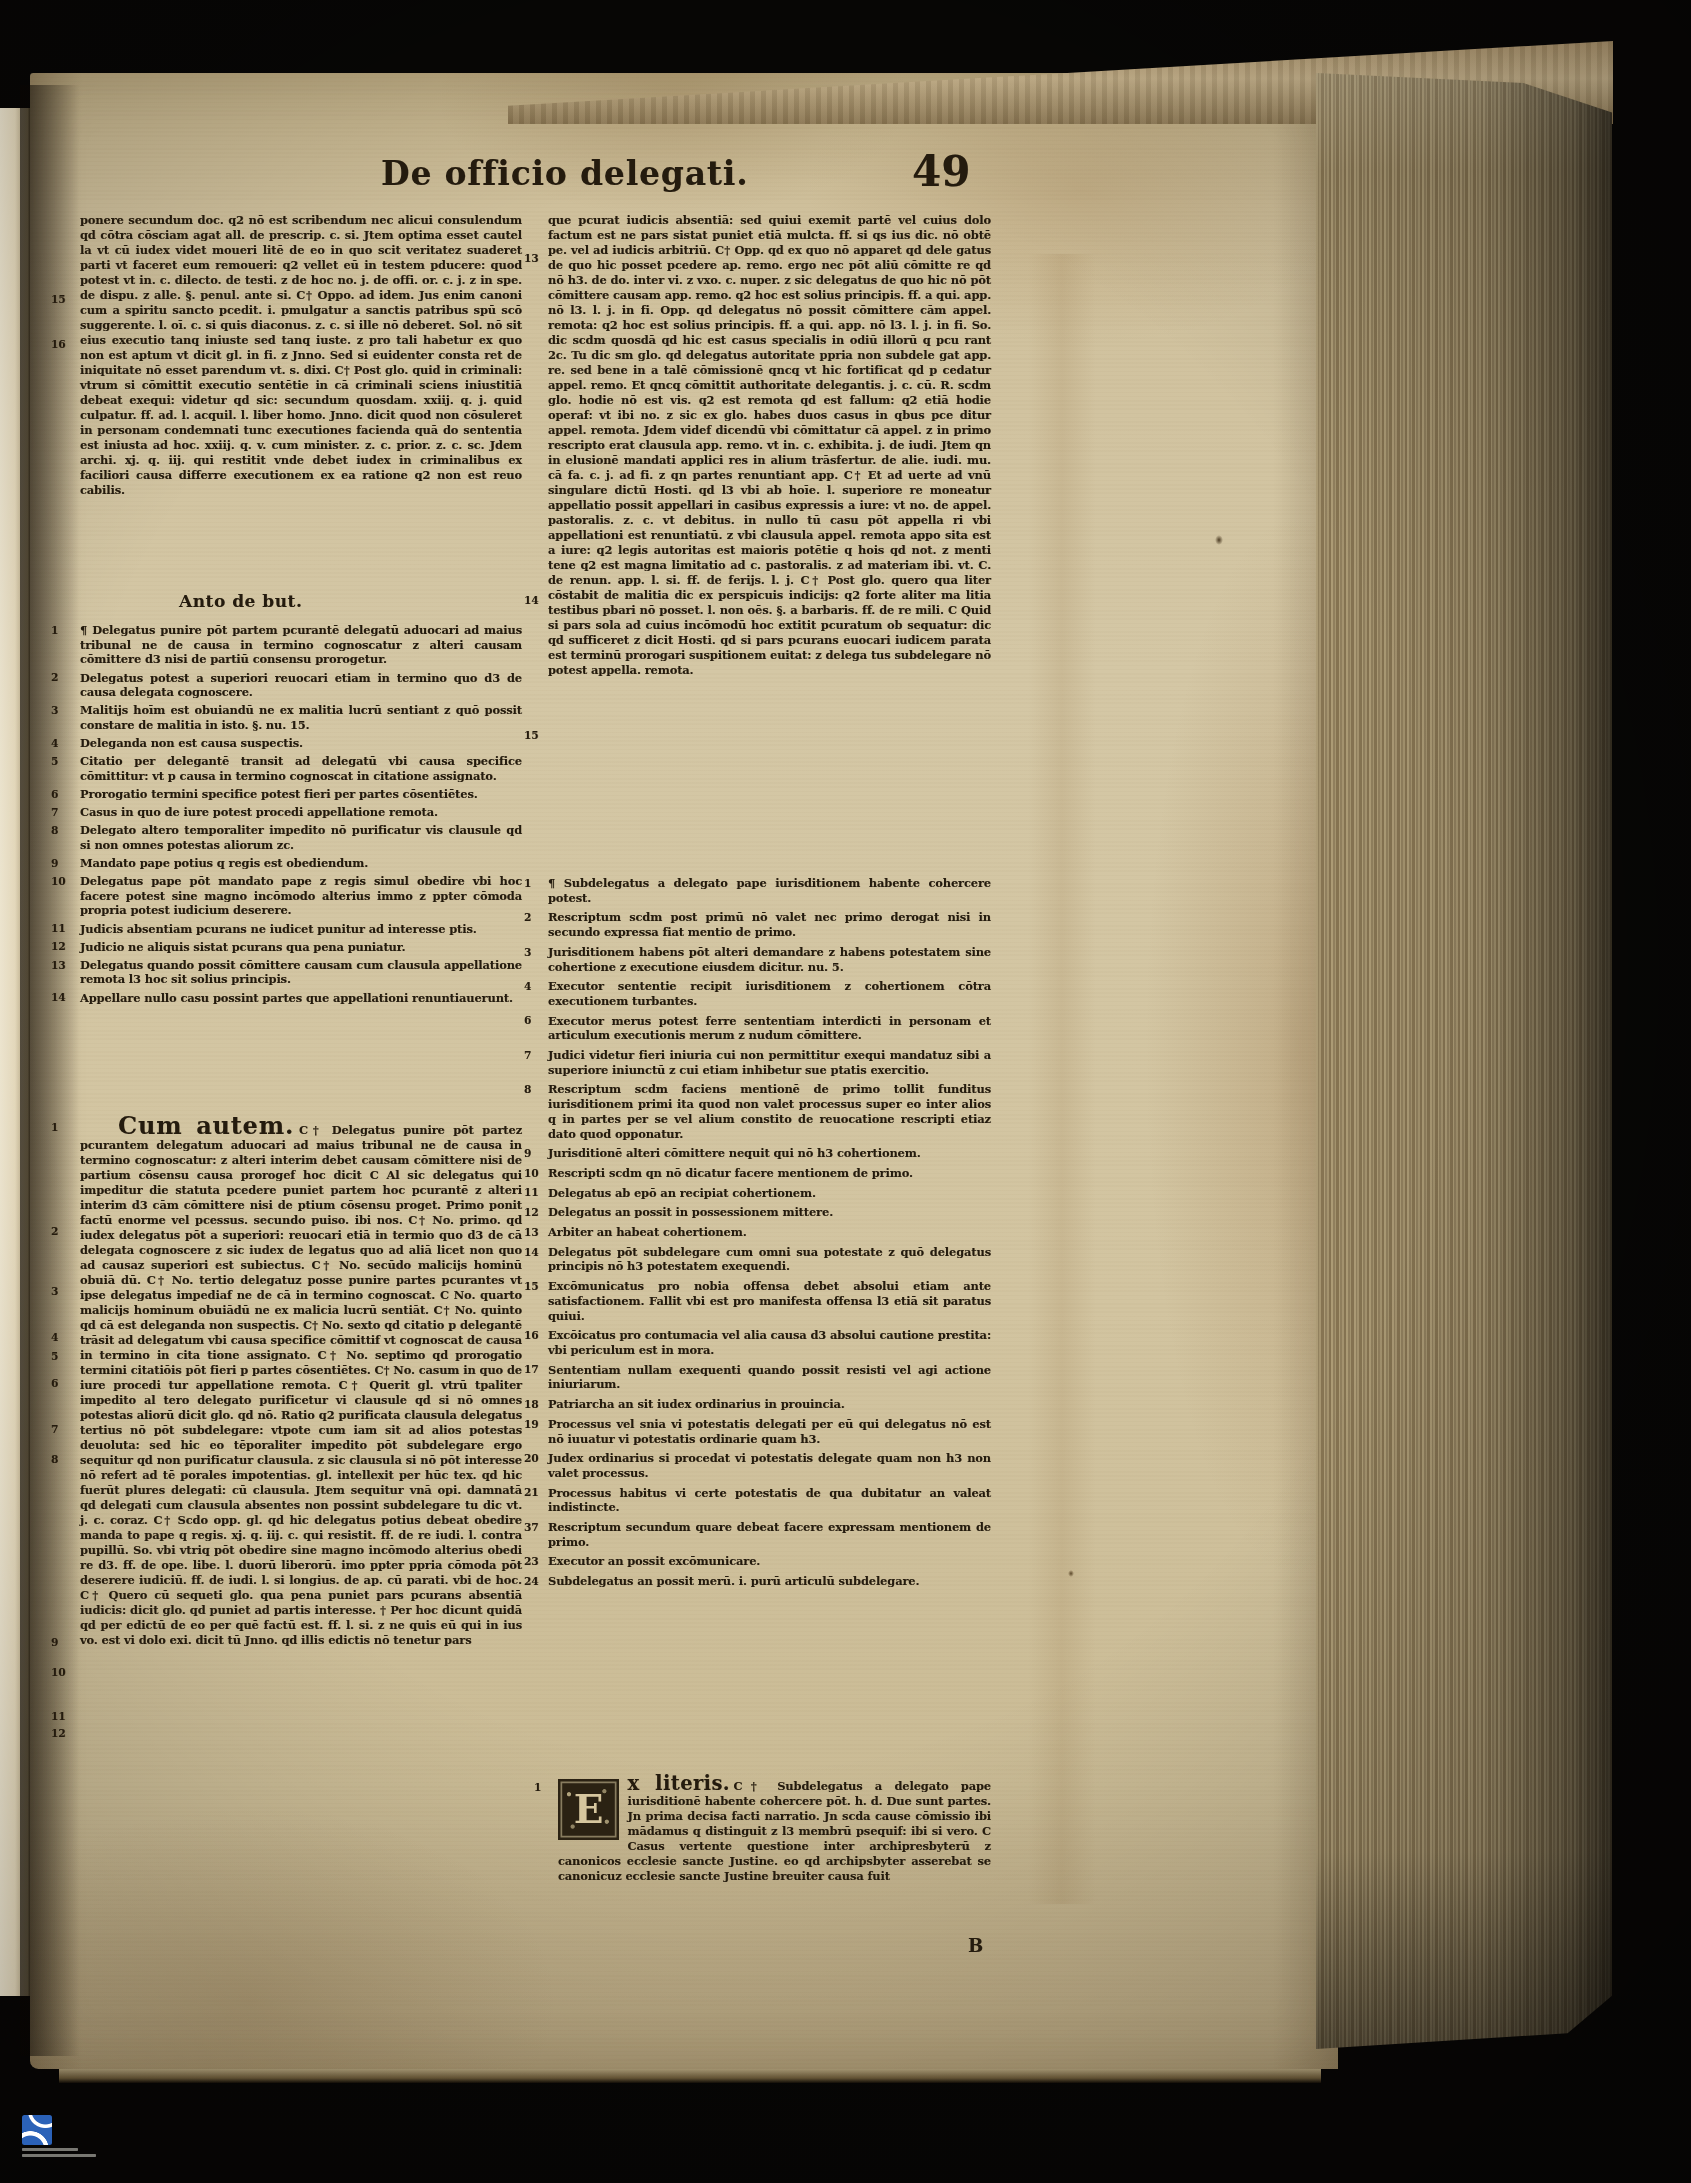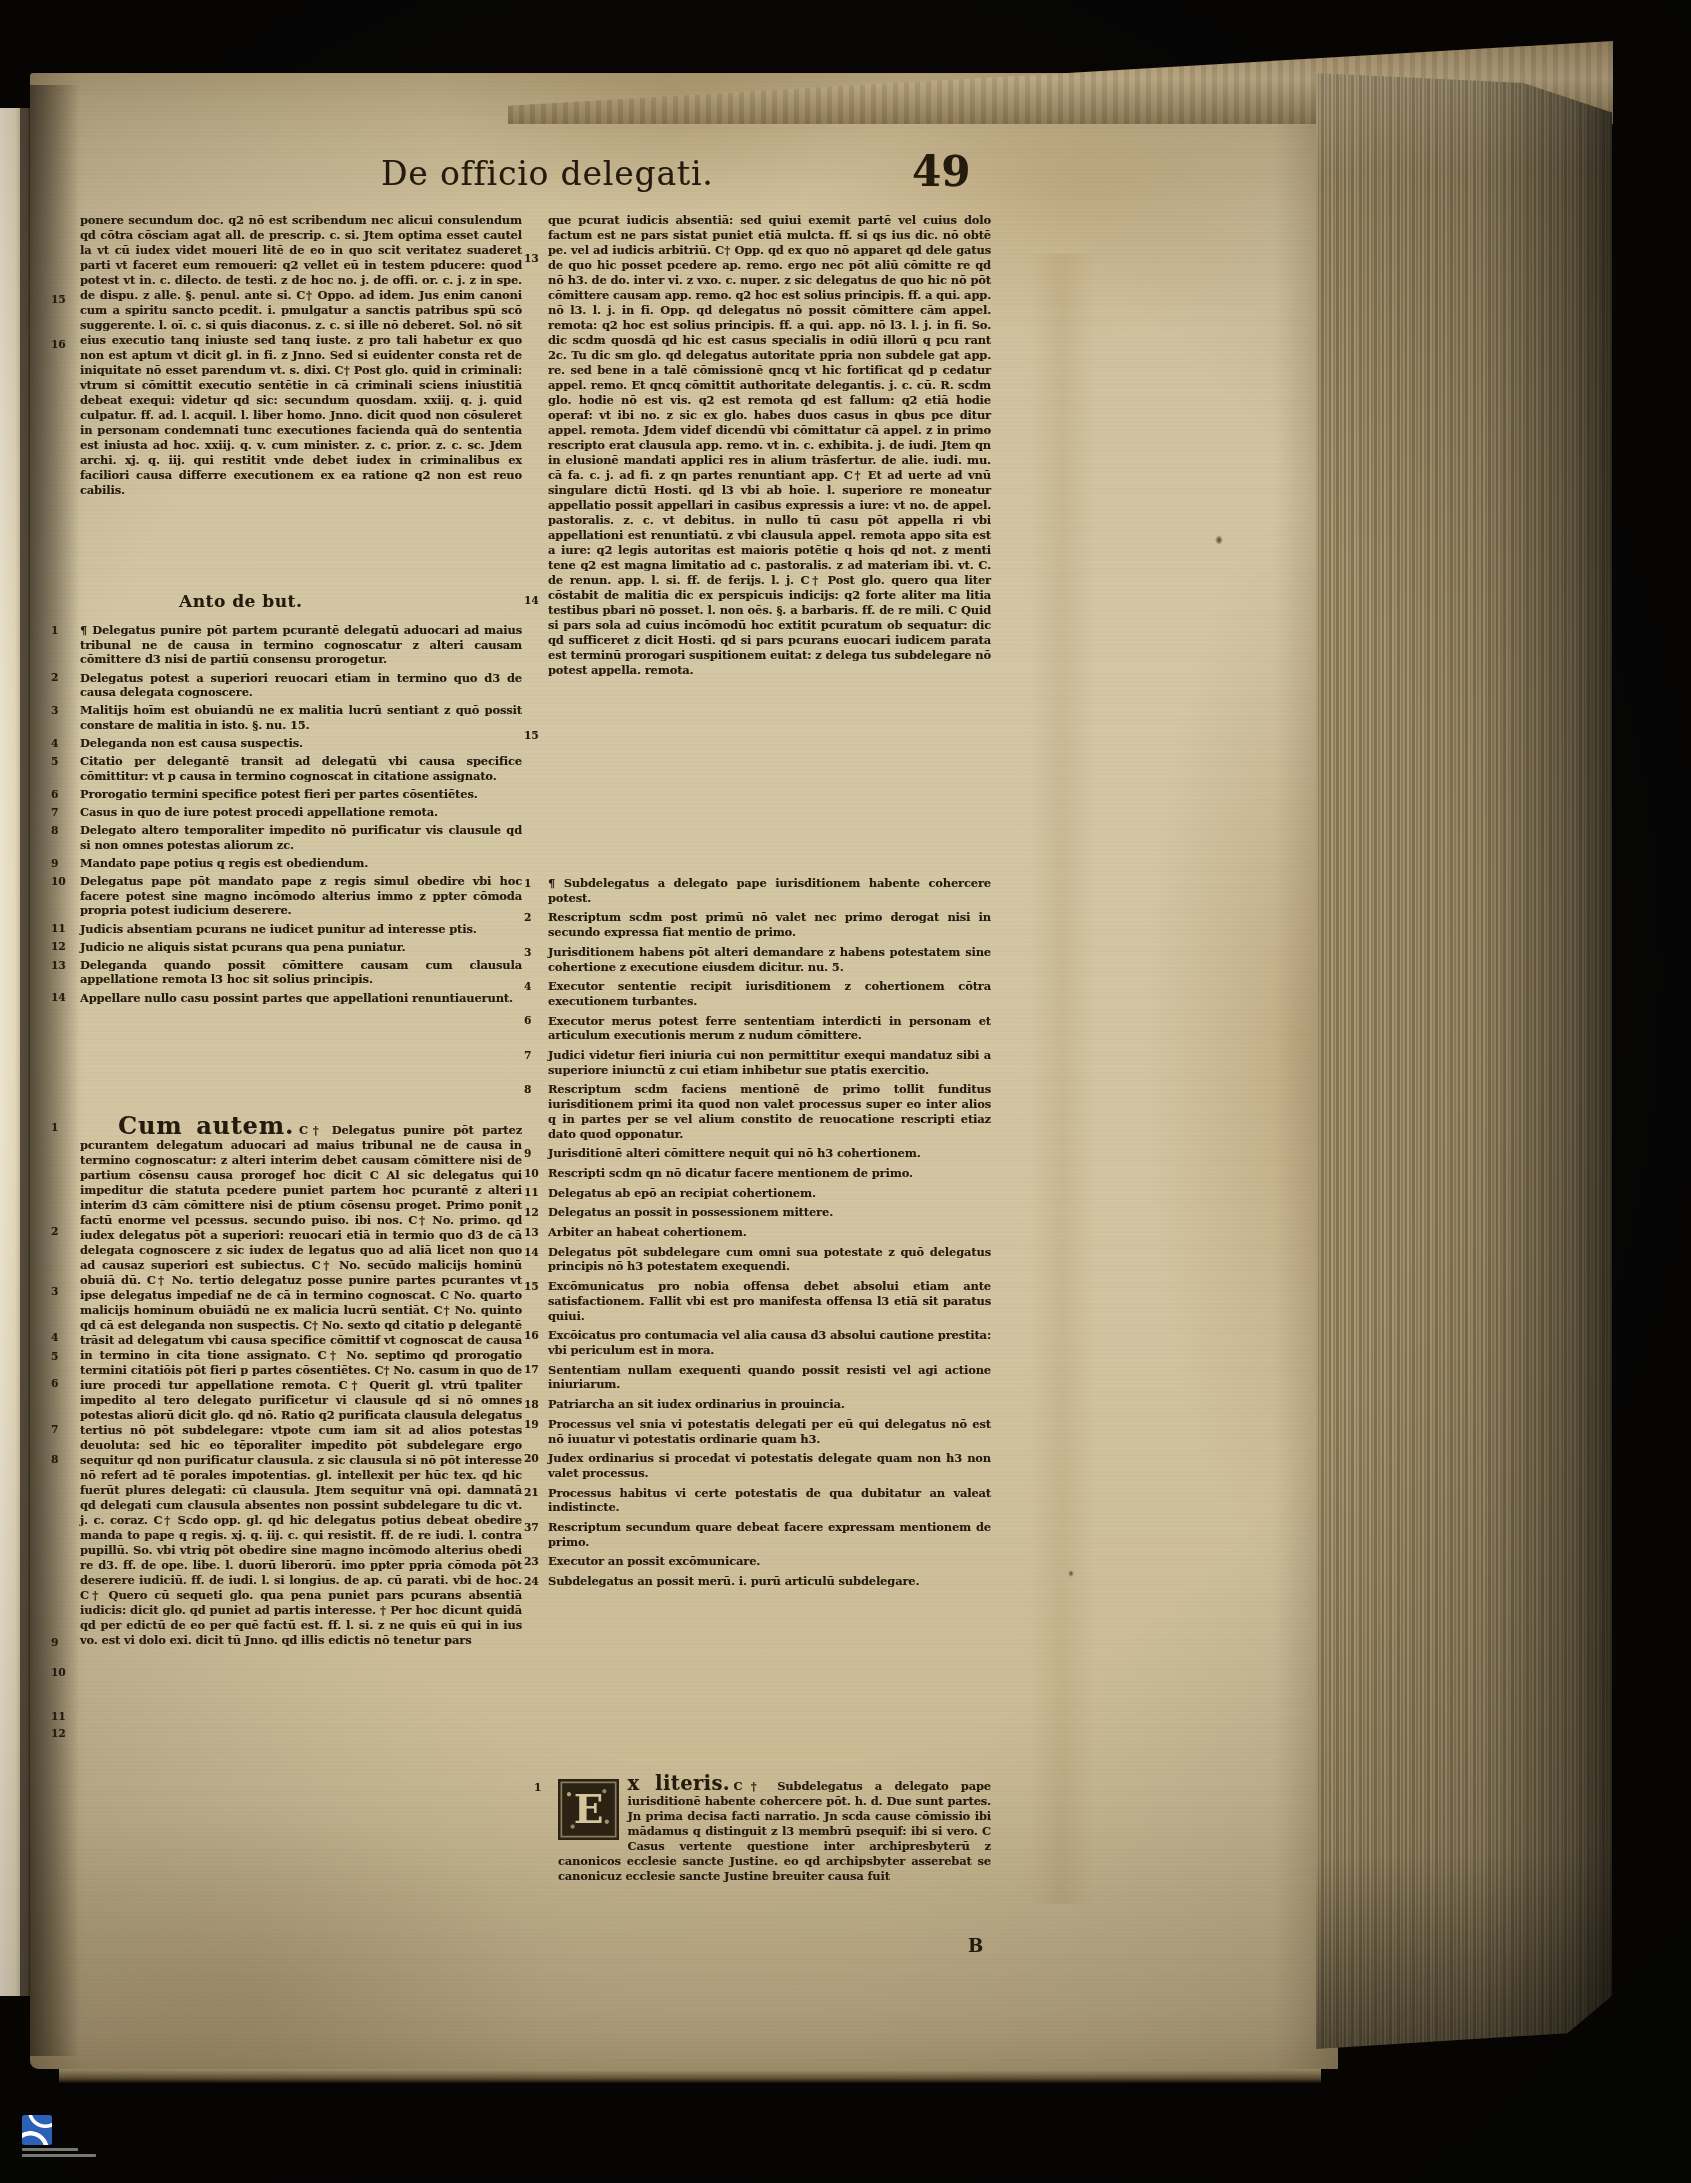--- a/index.html
+++ b/index.html
@@ -39,21 +39,21 @@
   .streak{position:absolute;left:1028px;top:254px;width:68px;height:1650px;pointer-events:none;
     background:linear-gradient(90deg, rgba(139,104,58,0), rgba(139,104,58,.14), rgba(139,104,58,0));}
   .speck1{position:absolute;left:1215px;top:535px;width:7.6px;height:10px;border-radius:50%;
     background:radial-gradient(#4a3a22, rgba(74,58,34,0) 70%);}
   .speck2{position:absolute;left:1068px;top:1570px;width:6px;height:6.8px;border-radius:50%;
     background:radial-gradient(#5a4628, rgba(90,70,40,0) 70%);}
   .vignette{position:absolute;inset:0;pointer-events:none;
     background:radial-gradient(ellipse 1269px 1438px at 744px 973px, rgba(0,0,0,0) 55%, rgba(0,0,0,.22) 100%);}
   
   .ink{color:#241b0e;text-shadow:0.3px 0.3px 0 rgba(45,28,10,.35);}
-  .title{position:absolute;left:381px;top:154px;font-size:33px;font-weight:400;letter-spacing:0.8px;}
+  .title{position:absolute;left:381px;top:154px;font-size:33px;font-weight:700;letter-spacing:0.8px;}
   .folio{position:absolute;left:912px;top:147px;font-size:42px;font-weight:700;}
   .block{position:absolute;}
   .para{font-size:11.4px;line-height:15px;font-weight:700;text-align:justify;letter-spacing:-0.1px;}
   .mark{position:absolute;left:-29px;width:25px;font-size:10.6px;line-height:12px;font-weight:700;}
   .rcol .mark{left:-24px;}
   #intro-left{left:80px;top:213px;width:442px;}
   #anto-label{left:88px;top:591px;width:442px;font-size:17px;font-weight:700;letter-spacing:0.5px;padding-left:0;text-indent:91px;}
   #items-left{left:80px;top:623px;width:442px;}
   #cumautem{left:80px;top:1118px;width:442px;}
   #top-right{left:548px;top:213px;width:443px;}
@@ -173,21 +173,21 @@
       <span class="itext ink">Judicis absentiam pcurans ne iudicet punitur ad interesse ptis.</span>
     </div>
 
     <div class="item">
       <span class="inum ink">12</span>
       <span class="itext ink">Judicio ne aliquis sistat pcurans qua pena puniatur.</span>
     </div>
 
     <div class="item">
       <span class="inum ink">13</span>
-      <span class="itext ink">Deleganda quando possit cōmittere causam cum clausula appellatione remota l3 hoc sit solius principis.</span>
+      <span class="itext ink">Delegatus quando possit cōmittere causam cum clausula appellatione remota l3 hoc sit solius principis.</span>
     </div>
 
     <div class="item">
       <span class="inum ink">14</span>
       <span class="itext ink">Appellare nullo casu possint partes que appellationi renuntiauerunt.</span>
     </div>
   </div>
 
 <div class="block" id="cumautem">
   <div>

